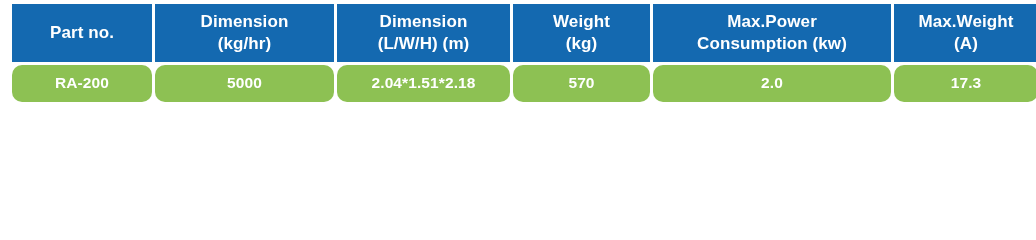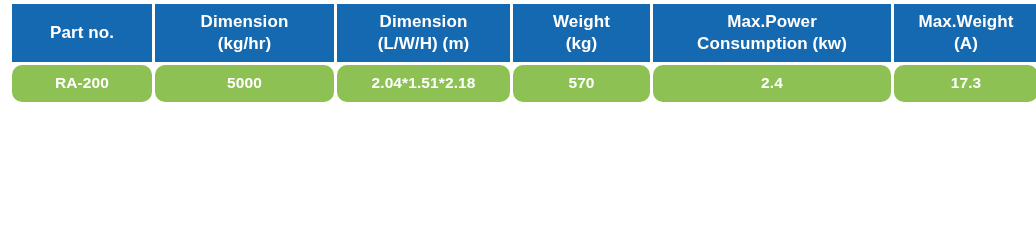--- a/index.html
+++ b/index.html
@@ -111,18 +111,18 @@
           <span class="hdr-line">(A)</span>
         </th>
       </tr>
     </thead>
     <tbody>
       <tr>
         <td>RA-200</td>
         <td>5000</td>
         <td>2.04*1.51*2.18</td>
         <td>570</td>
-        <td>2.4</td>
+        <td>2.0</td>
         <td>17.3</td>
       </tr>
     </tbody>
   </table>
 </div>
 
 </body></html>

